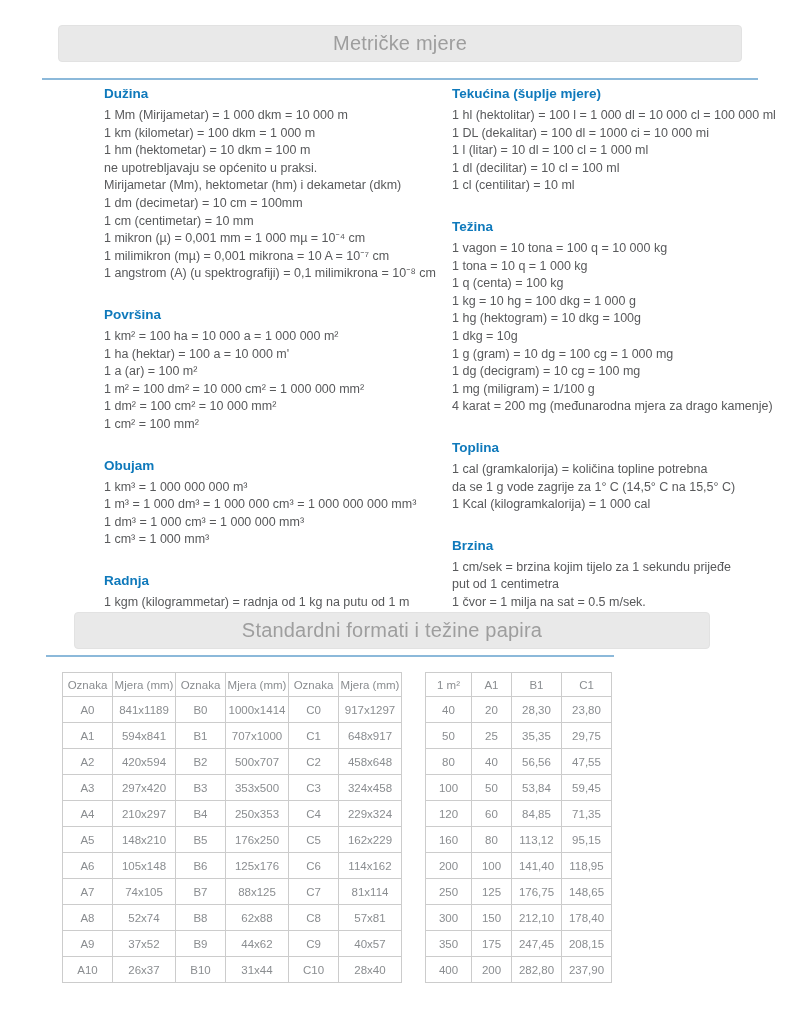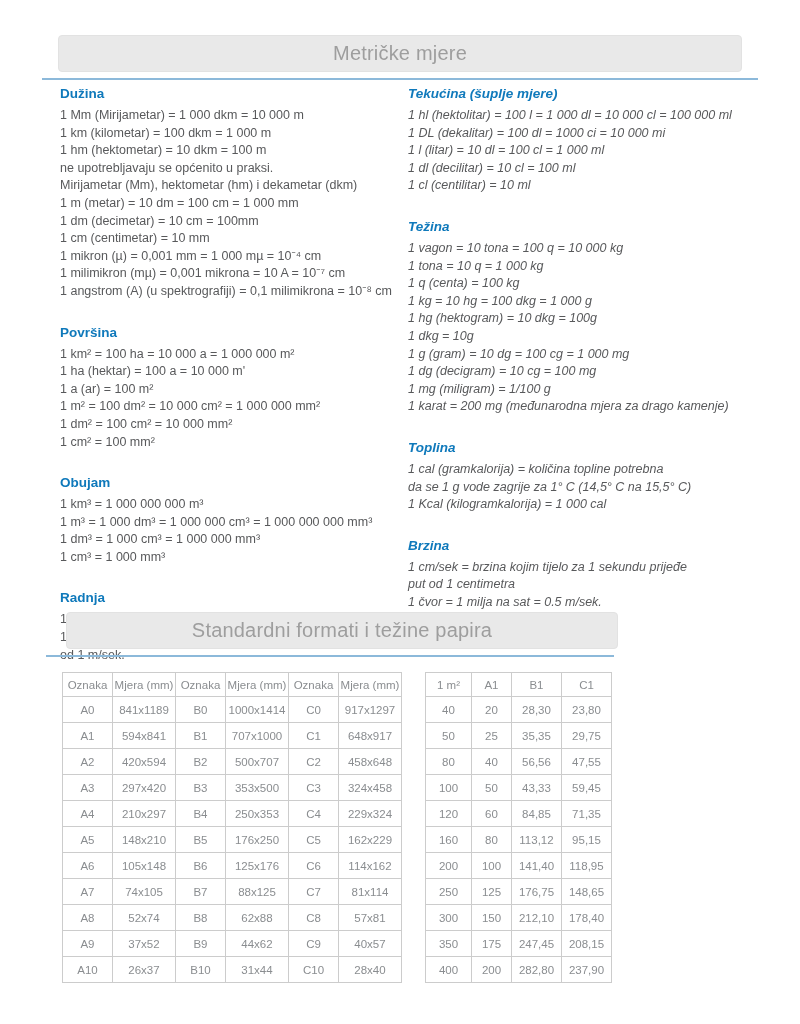--- a/index.html
+++ b/index.html
@@ -15,35 +15,36 @@
     position:absolute;
     background:#e9e9e9;
     border:1px solid #e2e2e2;
     border-radius:4px;
     display:flex; align-items:center; justify-content:center;
     color:#9e9e9e;
     font-size:20px;
     font-weight:400;
     letter-spacing:0.2px;
   }
-  #title-bar-1 { left:58px; top:35px; width:684px; height:37px; }
-  #title-bar-2 { left:66px; top:612px; width:552px; height:37px; }
+  #title-bar-1 { left:58px; top:25px; width:684px; height:37px; }
+  #title-bar-2 { left:74px; top:612px; width:636px; height:37px; }
   .blue-rule {
     position:absolute;
     height:2px;
     background:#8cb9da;
   }
   #rule-1 { left:42px; top:78px; width:716px; }
   #rule-2 { left:46px; top:655px; width:568px; }
   .col {
     position:absolute;
     top:86px;
+    margin-left:44px;
   }
   #col-left  { left:60px;  width:348px; }
-  #col-right { left:408px; width:345px;font-style:italic; }
+  #col-right { left:408px; width:345px; }
   .section + .section { margin-top:24px; }
   .section-title {
     color:#0f79bb;
     font-weight:bold;
     font-size:13.5px;
     margin-bottom:6px;
     white-space:nowrap;
   }
   .line {
     color:#58595b;
@@ -87,21 +88,20 @@
   <div class="blue-rule" id="rule-1"></div>
 
   <div class="col" id="col-left">
       <div class="section">
         <div class="section-title">Dužina</div>
         <div class="line">1 Mm (Mirijametar) = 1 000 dkm = 10 000 m</div>
         <div class="line">1 km (kilometar) = 100 dkm = 1 000 m</div>
         <div class="line">1 hm (hektometar) = 10 dkm = 100 m</div>
         <div class="line">ne upotrebljavaju se općenito u praksi.</div>
         <div class="line">Mirijametar (Mm), hektometar (hm) i dekametar (dkm)</div>
-        <div class="line">1 m (metar) = 10 dm = 100 cm = 1 000 mm</div>
         <div class="line">1 dm (decimetar) = 10 cm = 100mm</div>
         <div class="line">1 cm (centimetar) = 10 mm</div>
         <div class="line">1 mikron (µ) = 0,001 mm = 1 000 mµ = 10⁻⁴ cm</div>
         <div class="line">1 milimikron (mµ) = 0,001 mikrona = 10 A = 10⁻⁷ cm</div>
         <div class="line">1 angstrom (A) (u spektrografiji) = 0,1 milimikrona = 10⁻⁸ cm</div>
       </div>
       <div class="section">
         <div class="section-title">Površina</div>
         <div class="line">1 km² = 100 ha = 10 000 a = 1 000 000 m²</div>
         <div class="line">1 ha (hektar) = 100 a = 10 000 m'</div>
@@ -137,21 +137,21 @@
         <div class="section-title">Težina</div>
         <div class="line">1 vagon = 10 tona = 100 q = 10 000 kg</div>
         <div class="line">1 tona = 10 q = 1 000 kg</div>
         <div class="line">1 q (centa) = 100 kg</div>
         <div class="line">1 kg = 10 hg = 100 dkg = 1 000 g</div>
         <div class="line">1 hg (hektogram) = 10 dkg = 100g</div>
         <div class="line">1 dkg = 10g</div>
         <div class="line">1 g (gram) = 10 dg = 100 cg = 1 000 mg</div>
         <div class="line">1 dg (decigram) = 10 cg = 100 mg</div>
         <div class="line">1 mg (miligram) = 1/100 g</div>
-        <div class="line">1 karat = 200 mg (međunarodna mjera za drago kamenje)</div>
+        <div class="line">4 karat = 200 mg (međunarodna mjera za drago kamenje)</div>
       </div>
       <div class="section">
         <div class="section-title">Toplina</div>
         <div class="line">1 cal (gramkalorija) = količina topline potrebna</div>
         <div class="line">da se 1 g vode zagrije za 1° C (14,5° C na 15,5° C)</div>
         <div class="line">1 Kcal (kilogramkalorija) = 1 000 cal</div>
       </div>
       <div class="section">
         <div class="section-title">Brzina</div>
         <div class="line">1 cm/sek = brzina kojim tijelo za 1 sekundu prijeđe</div>
@@ -307,21 +307,21 @@
         </tr>
         <tr>
           <td>80</td>
           <td>40</td>
           <td>56,56</td>
           <td>47,55</td>
         </tr>
         <tr>
           <td>100</td>
           <td>50</td>
-          <td>43,33</td>
+          <td>53,84</td>
           <td>59,45</td>
         </tr>
         <tr>
           <td>120</td>
           <td>60</td>
           <td>84,85</td>
           <td>71,35</td>
         </tr>
         <tr>
           <td>160</td>

